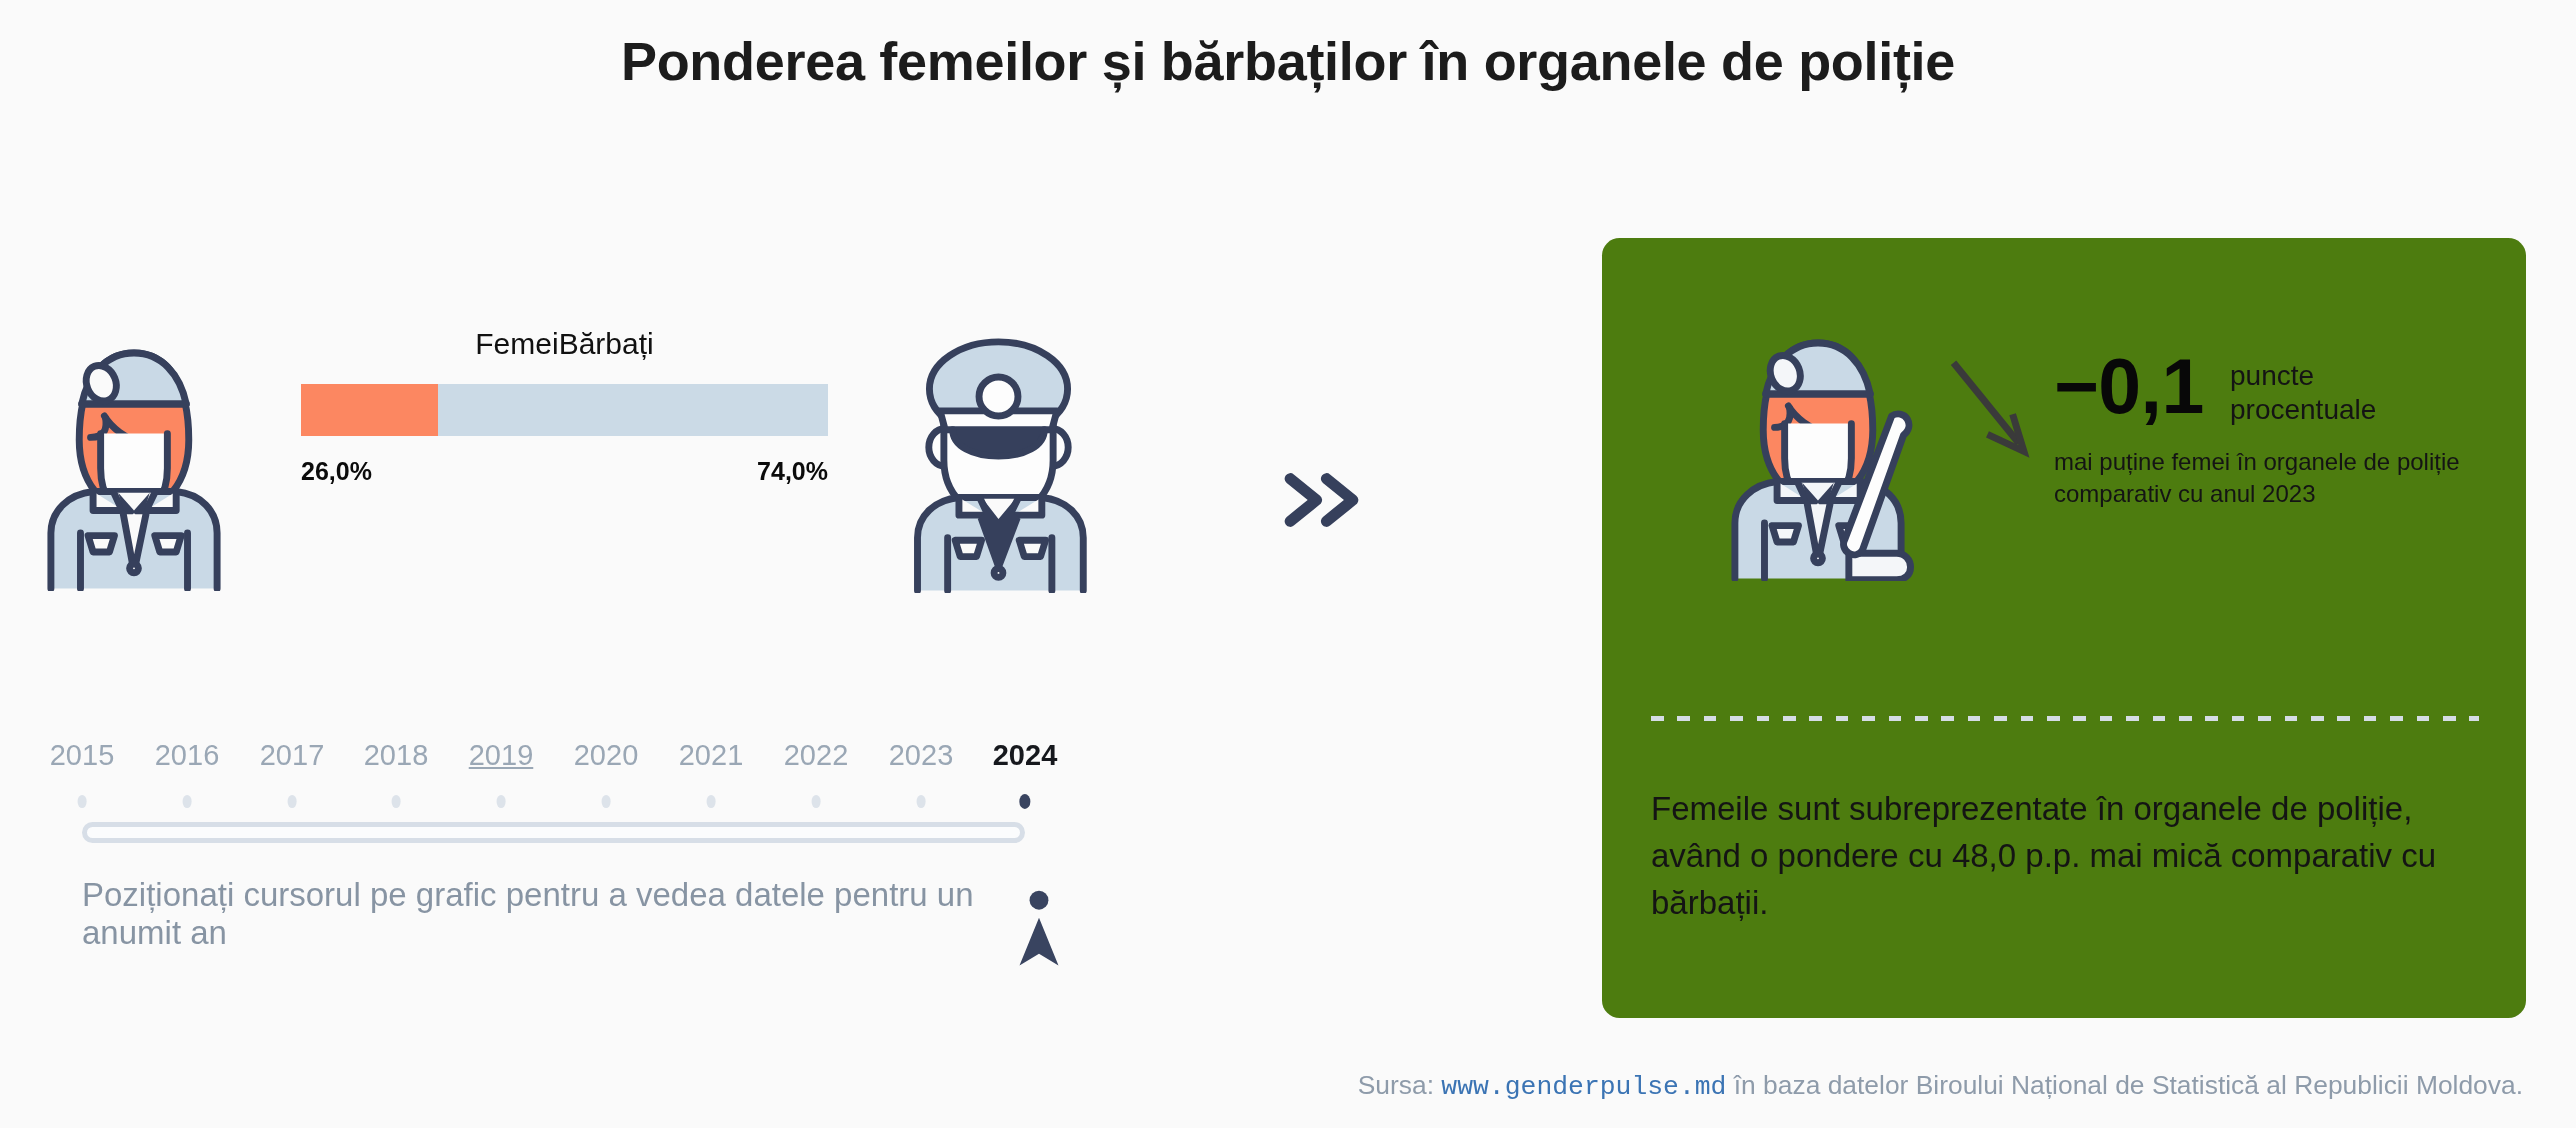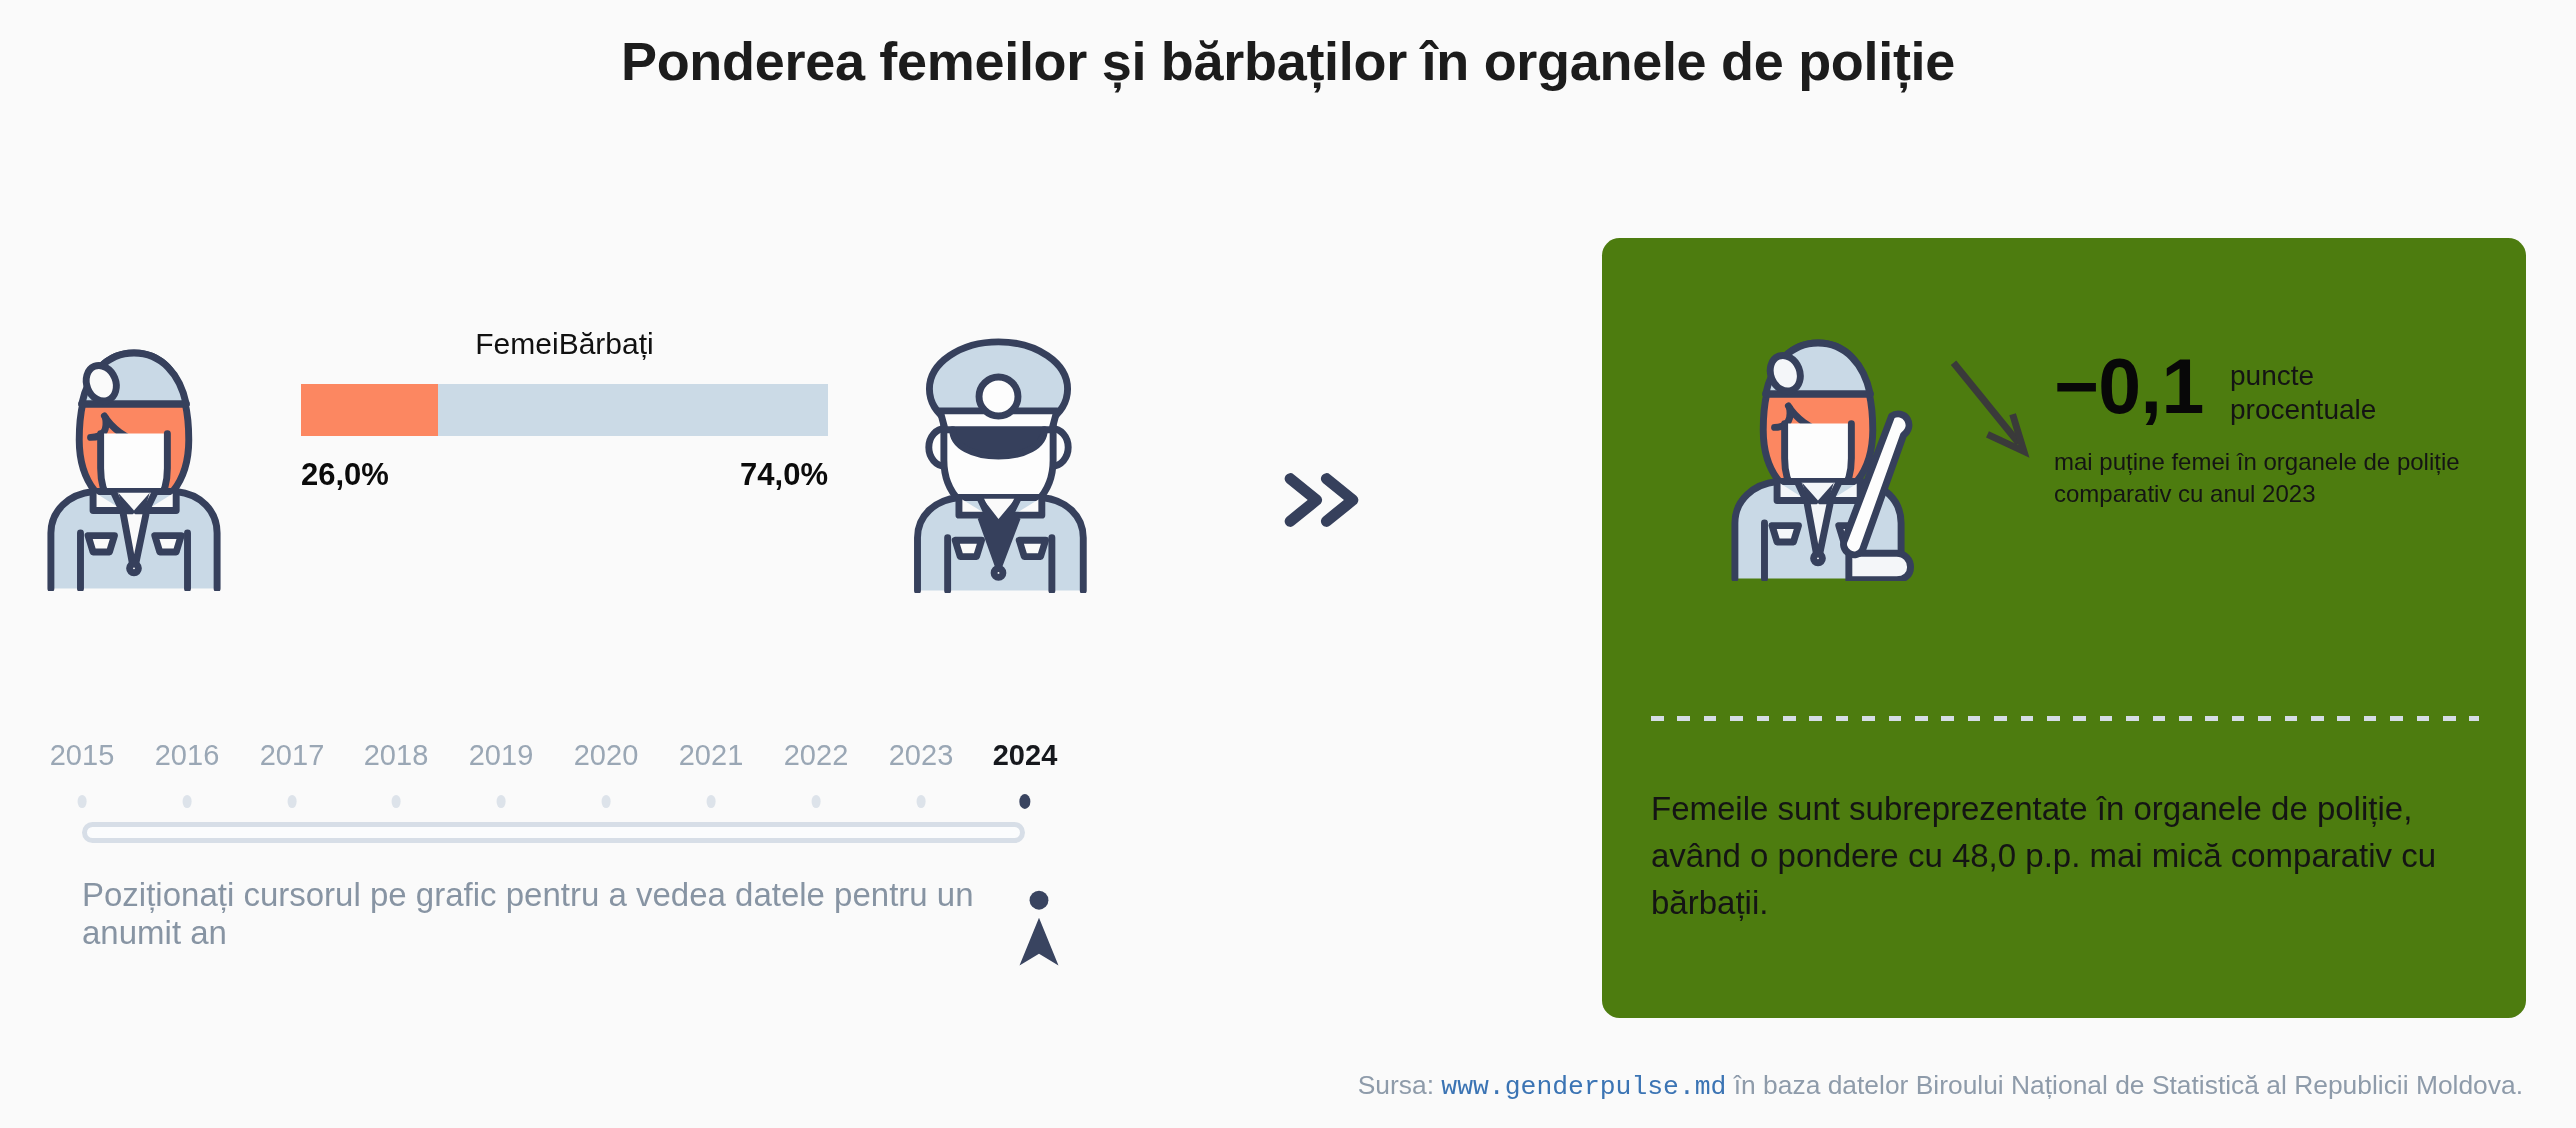--- a/index.html
+++ b/index.html
@@ -30,21 +30,21 @@
   .bar-block { position: absolute; left: 301px; top: 101px; width: 527px; }
   .bar-labels { display: flex; justify-content: center; align-items: baseline; }
   .bar-label { font-size: 30px; color: #111111; }
   .bar-track {
     margin-top: 22.6px; height: 52px; width: 527px;
     display: flex; overflow: hidden; background: #CBDAE6;
   }
   .bar-seg-f { height: 100%; background: #FC8761; }
   .bar-seg-m { height: 100%; background: #CBDAE6; }
   .bar-values { margin-top: 21.4px; display: flex; justify-content: space-between; align-items: baseline; }
-  .bar-value { font-size: 31px; font-weight: bold; color: #0B0B0B; }
+  .bar-value { font-size: 25px; font-weight: bold; color: #0B0B0B; }
 
   
   .chev { position: absolute; left: 1280px; top: 470px; }
 
   
   .timeline { position: absolute; left: 82px; top: 739px; width: 981px; }
   .tl-years { position: relative; height: 45px; }
   .tl-year {
     position: absolute; transform: translateX(-50%);
     font-size: 29px; color: #9AA7B5; white-space: nowrap;
@@ -183,21 +183,21 @@
       </g>
     </svg>
   </div>
 
   <div class="timeline">
     <div class="tl-years" id="tl-years">
         <div class="tl-year" style="left: 0px;">2015</div>
         <div class="tl-year" style="left: 105px;">2016</div>
         <div class="tl-year" style="left: 210px;">2017</div>
         <div class="tl-year" style="left: 314px;">2018</div>
-        <div class="tl-year" style="left: 419px;">2019</div>
+        <div class="tl-year" style="left: 419px; text-decoration: underline;">2019</div>
         <div class="tl-year" style="left: 524px;">2020</div>
         <div class="tl-year" style="left: 629px;">2021</div>
         <div class="tl-year" style="left: 734px;">2022</div>
         <div class="tl-year" style="left: 839px;">2023</div>
         <div class="tl-year active" style="left: 943px;">2024</div>
       </div>
     <div class="tl-dots" id="tl-dots">
         <div class="tl-dot" style="left: 0px;"></div>
         <div class="tl-dot" style="left: 105px;"></div>
         <div class="tl-dot" style="left: 210px;"></div>

